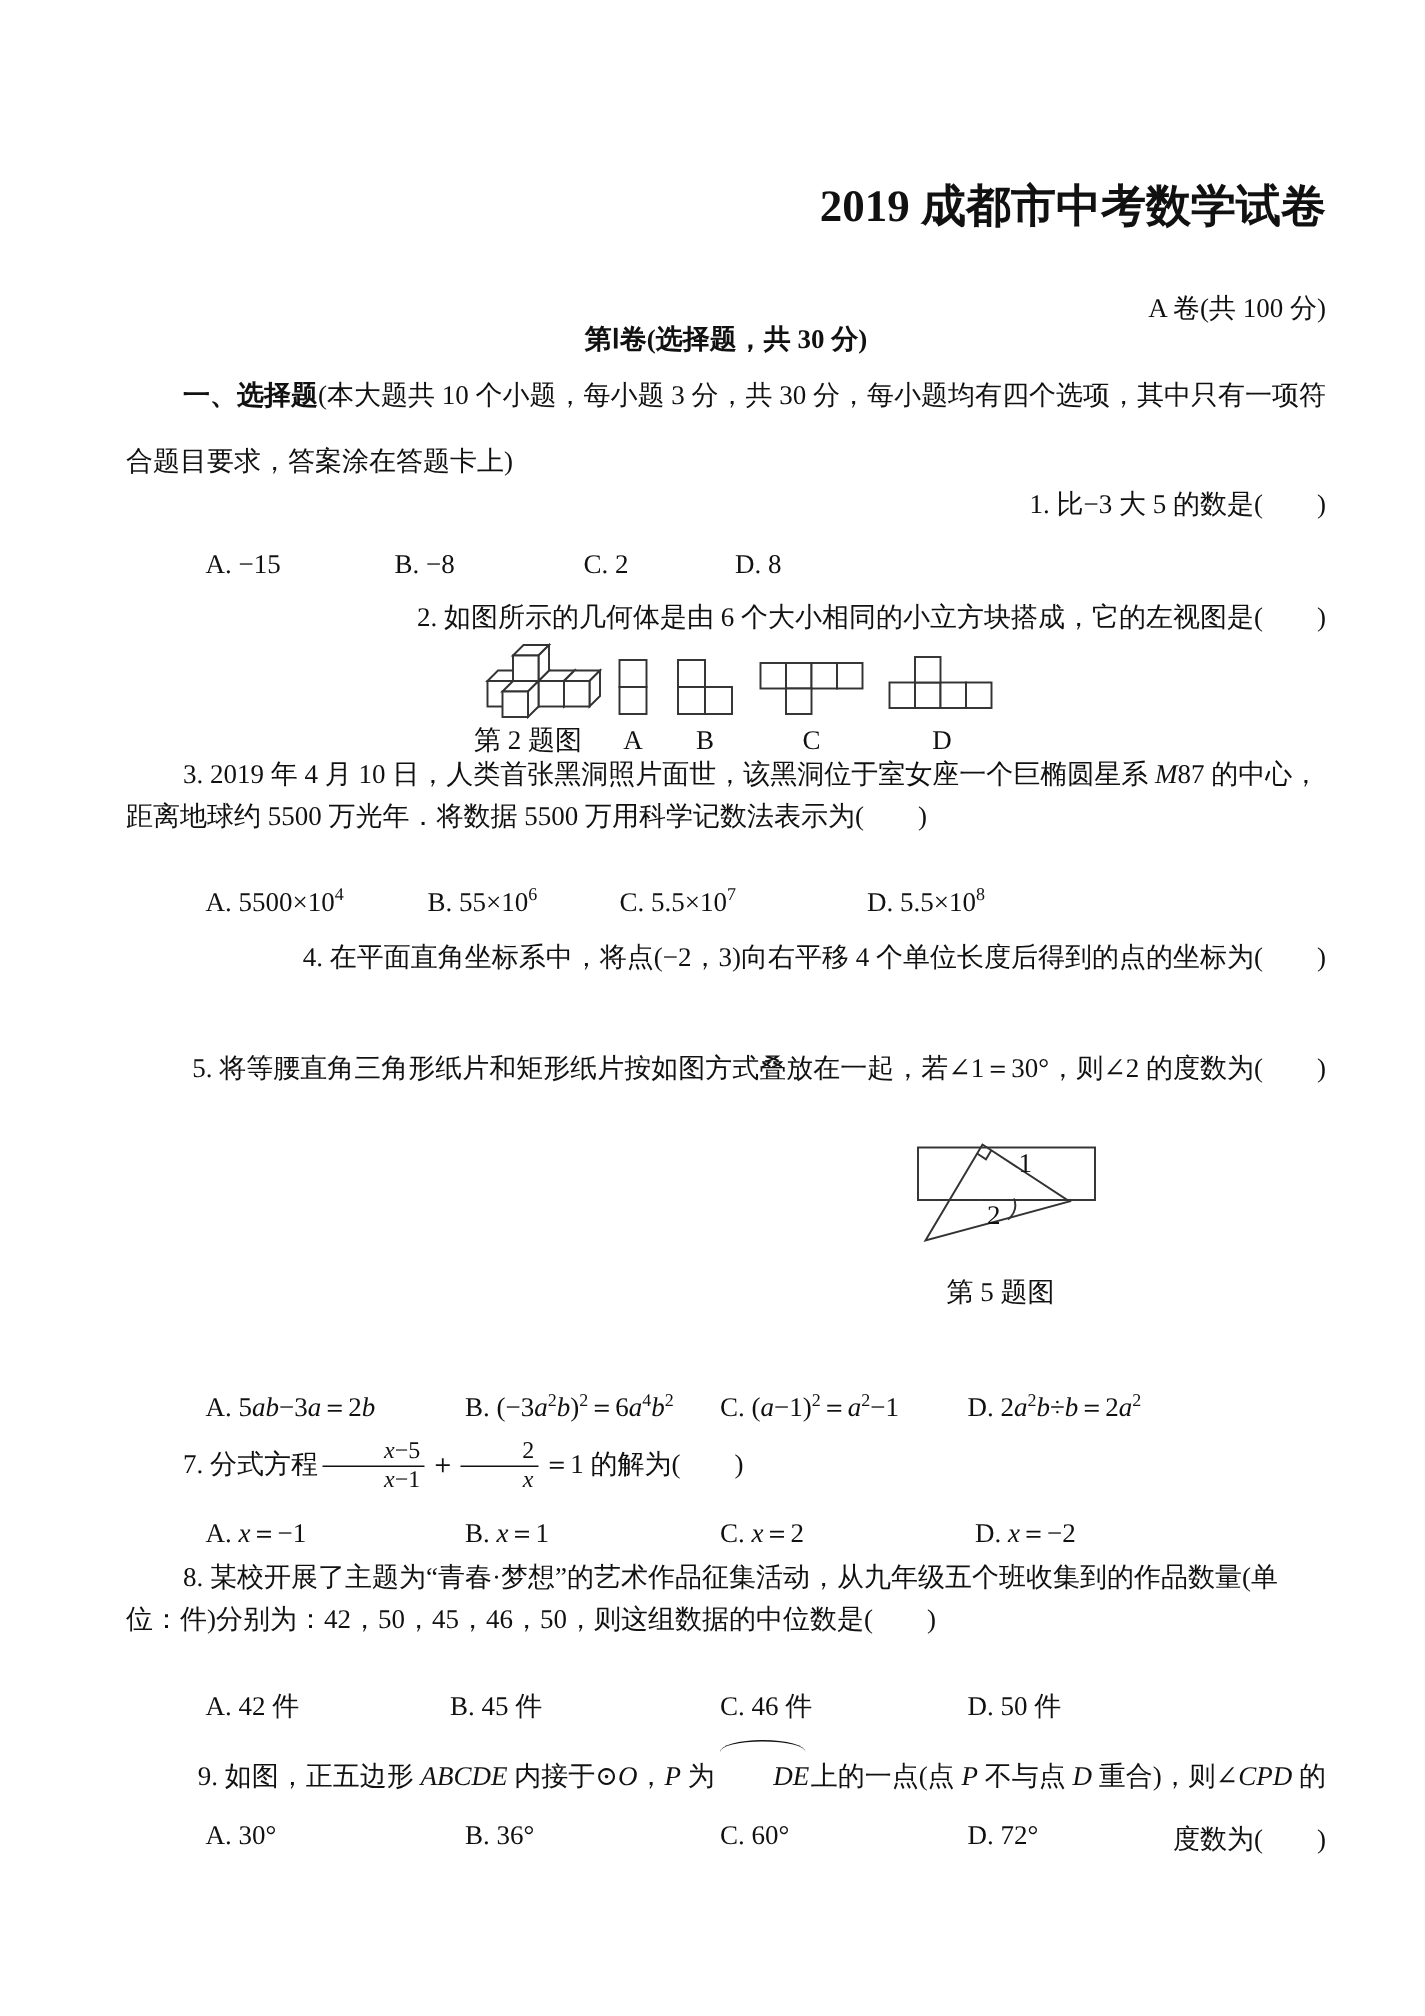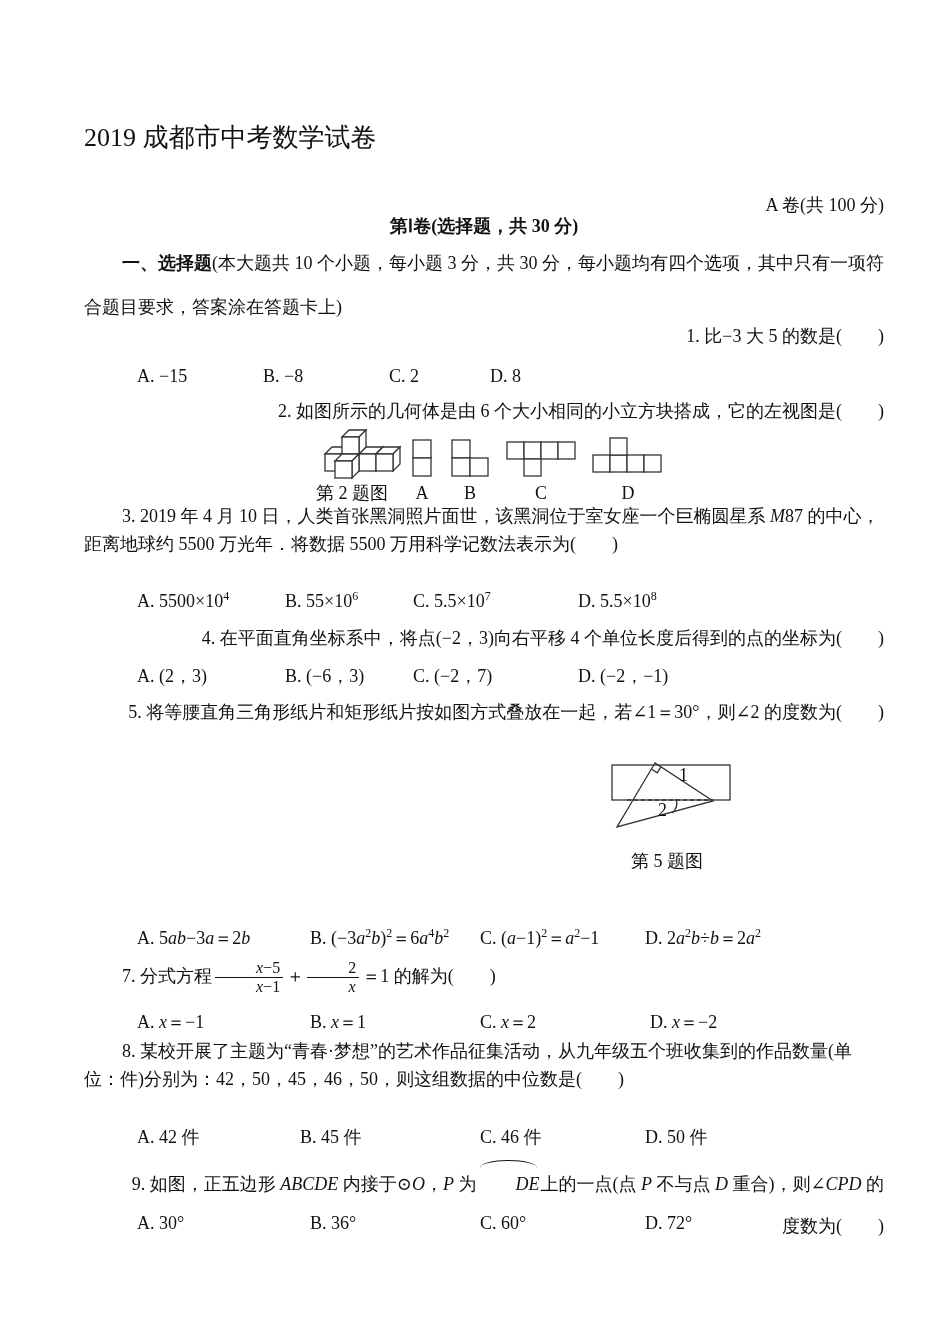--- a/index.html
+++ b/index.html
@@ -6,21 +6,21 @@
   .page{
     position:relative;
     width:950px;height:1344px;
     background:#fff;color:#111;
     font-family:"Liberation Serif","DejaVu Serif",serif;
     font-size:18px;
     overflow:hidden;
   }
   .b{position:absolute;left:84px;width:800px;margin:0;}
   .title{
-    top:112px;text-align:left;font-weight:normal;font-size:26px;line-height:52px;
+    top:112px;text-align:right;font-weight:bold;font-size:30px;line-height:52px;
   }
   .sub{top:184px;text-align:right;line-height:42px;}
   .sub2{top:205px;text-align:center;line-height:42px;font-weight:bold;font-family:Liberation Serif, serif;}
   .para{top:241px;line-height:44px;text-indent:38px;}
   .para b{font-weight:bold;}
   .stem{line-height:42px;text-indent:38px;text-align:right;}
   .stem2{line-height:28px;text-indent:38px;}
   .opts{display:flex;padding-left:53px;box-sizing:border-box;line-height:42px;}
   .opts span{display:inline-block;white-space:pre;}
   .oq1 .c1{width:126px}.oq1 .c2{width:126px}.oq1 .c3{width:101px}
@@ -120,26 +120,20 @@
 
   <p class="b stem2" style="top:502px">3. 2019 年 4 月 10 日，人类首张黑洞照片面世，该黑洞位于室女座一个巨椭圆星系 <i>M</i>87 的中心，距离地球约 5500 万光年．将数据 5500 万用科学记数法表示为(　　)</p>
   <p class="b opts oq34" style="top:580px">
     <span class="c1">A. 5500×10<sup>4</sup></span>
     <span class="c2">B. 55×10<sup>6</sup></span>
     <span class="c3">C. 5.5×10<sup>7</sup></span>
     <span class="c4">D. 5.5×10<sup>8</sup></span>
   </p>
 
   <p class="b stem" style="top:617px">4. 在平面直角坐标系中，将点(−2，3)向右平移 4 个单位长度后得到的点的坐标为(　　)</p>
-  <p class="b opts oq34" style="top:655px">
-    <span class="c1">A. (2，3)</span>
-    <span class="c2">B. (−6，3)</span>
-    <span class="c3">C. (−2，7)</span>
-    <span class="c4">D. (−2，−1)</span>
-  </p>
 
   <p class="b stem" style="top:691px">5. 将等腰直角三角形纸片和矩形纸片按如图方式叠放在一起，若∠1＝30°，则∠2 的度数为(　　)</p>
 
   <svg style="left:600px;top:753px" width="170" height="125" viewBox="0 0 170 125">
     <rect class="ln" x="12" y="12" width="118" height="35"></rect>
     <line class="ln" x1="27" y1="47" x2="113" y2="47" stroke-dasharray="4 3"></line>
     <polygon class="ln" points="55,10 17,74 113,48"></polygon>
     <polyline class="ln" points="51.4,16 57.3,19.9 60.9,13.9"></polyline>
     <path class="ln" d="M 76 46 Q 79 54 72 60"></path>
     <text x="79" y="28">1</text>

